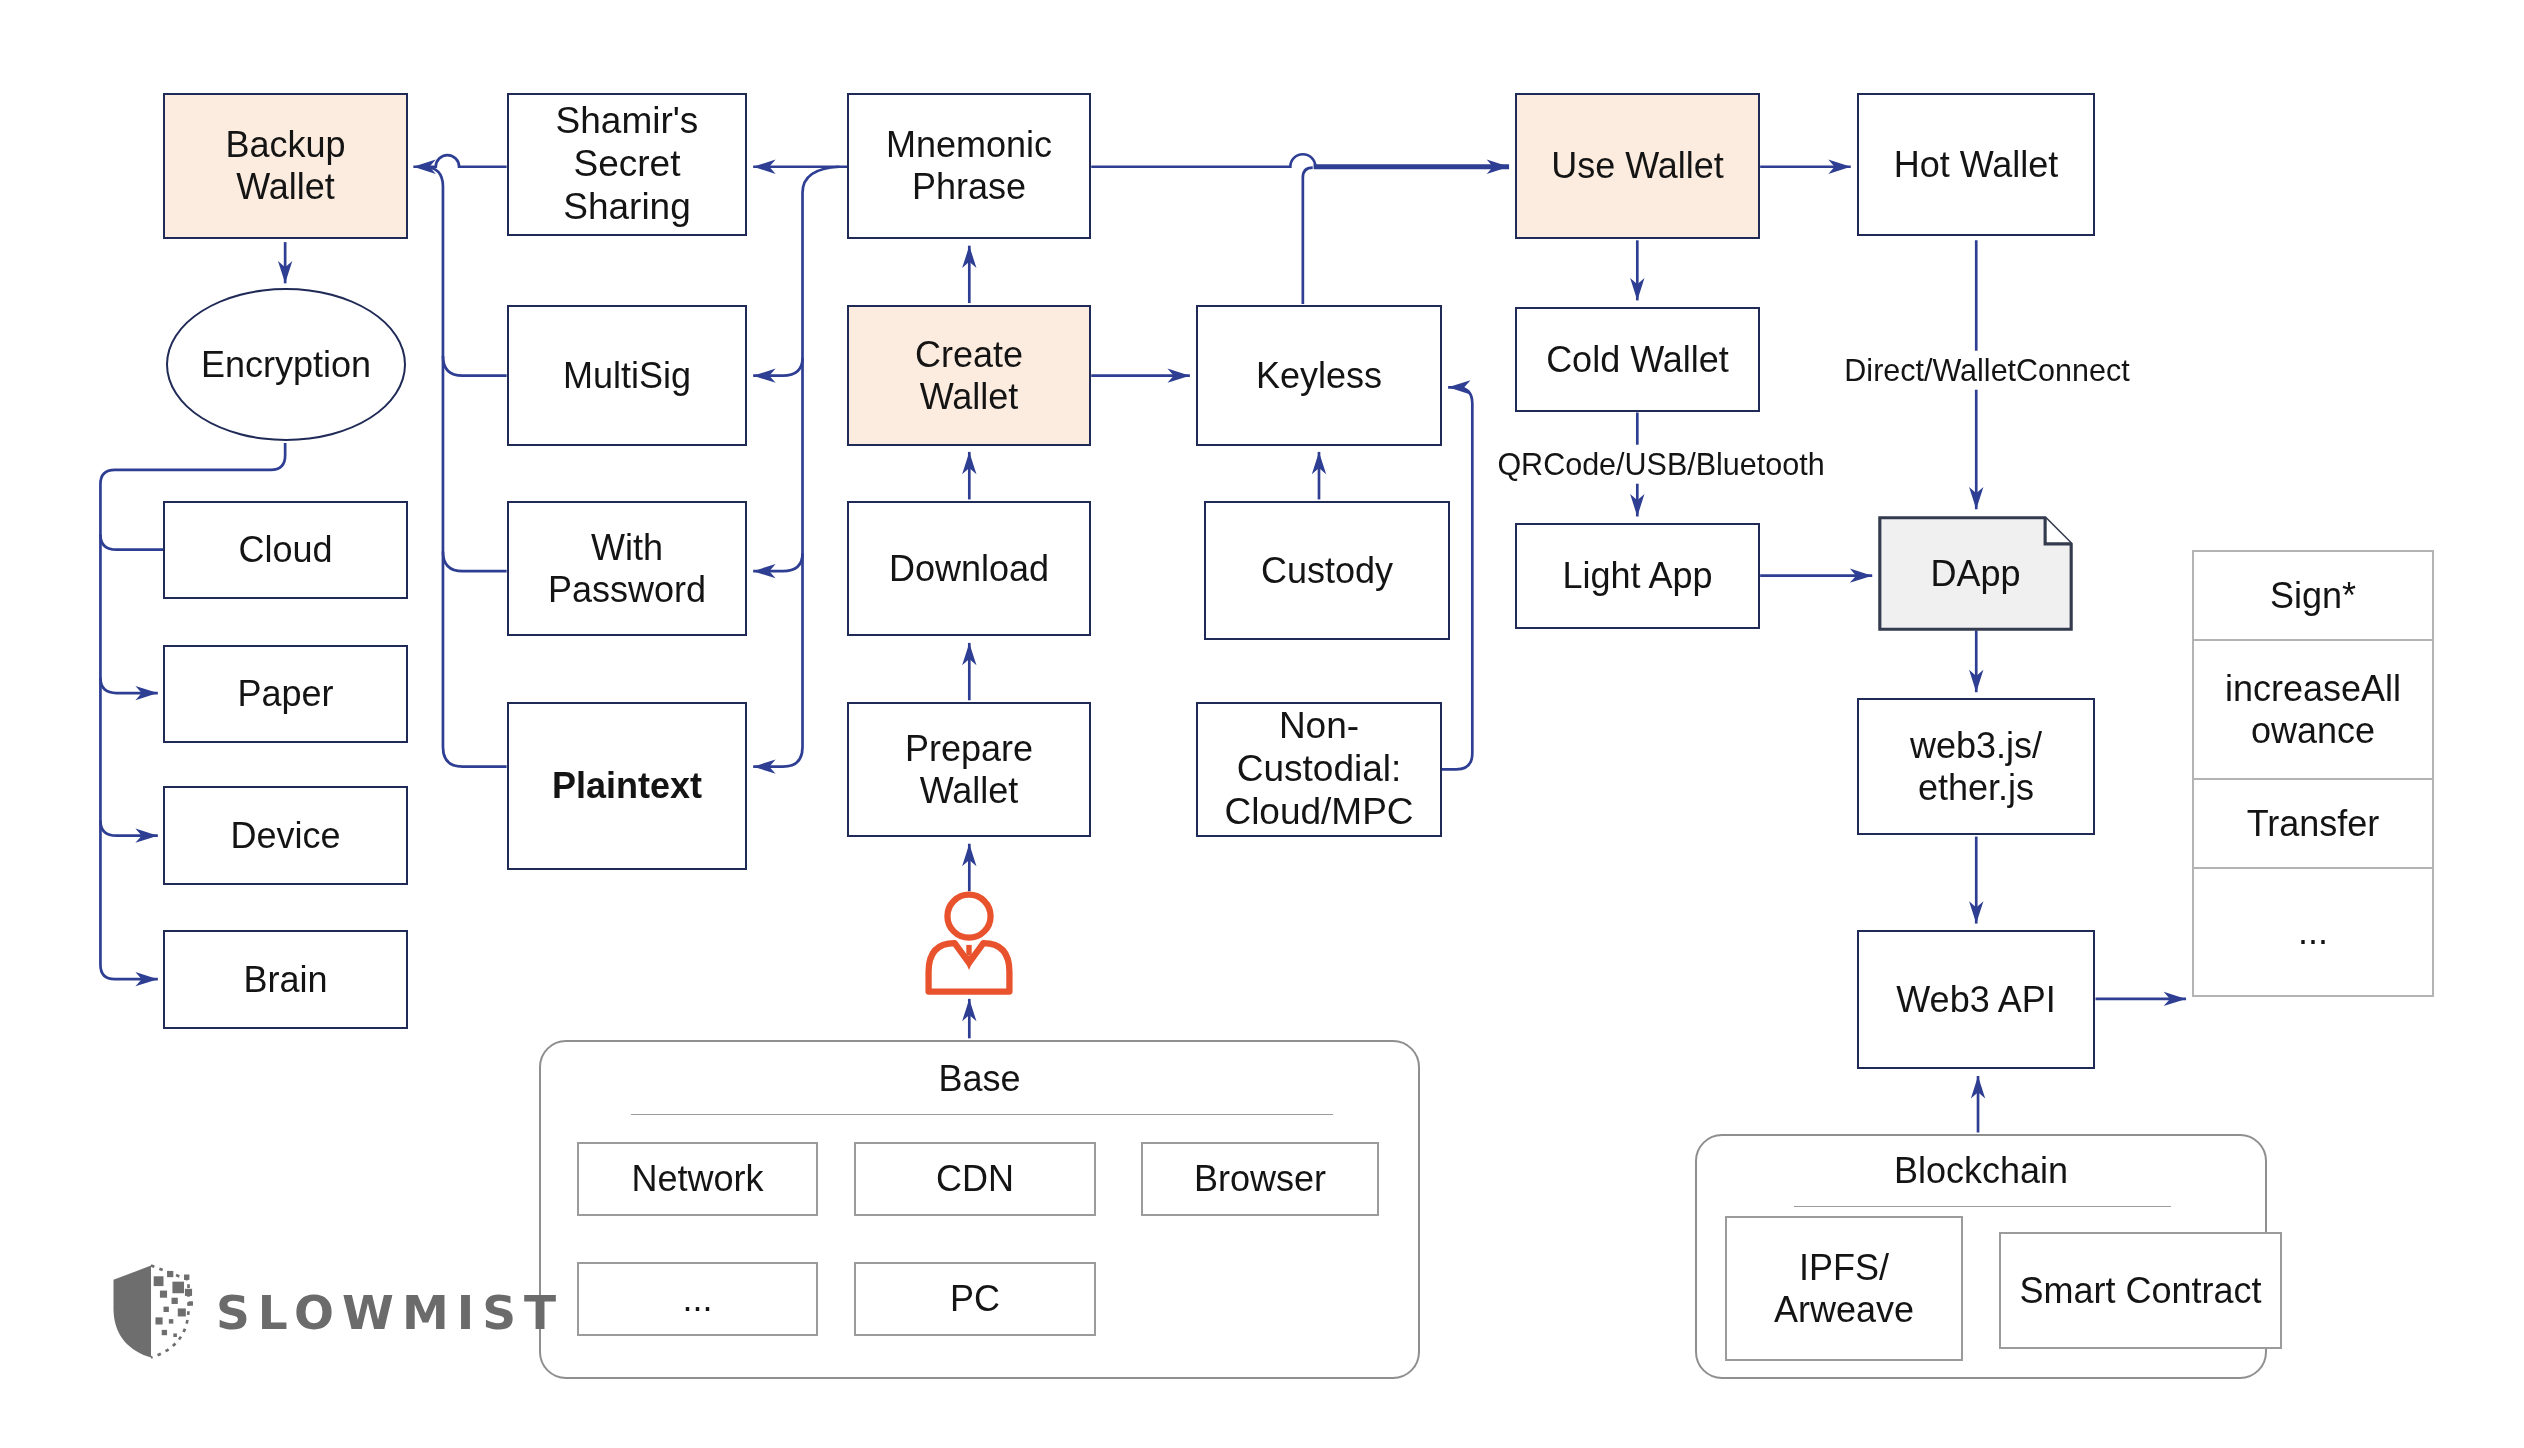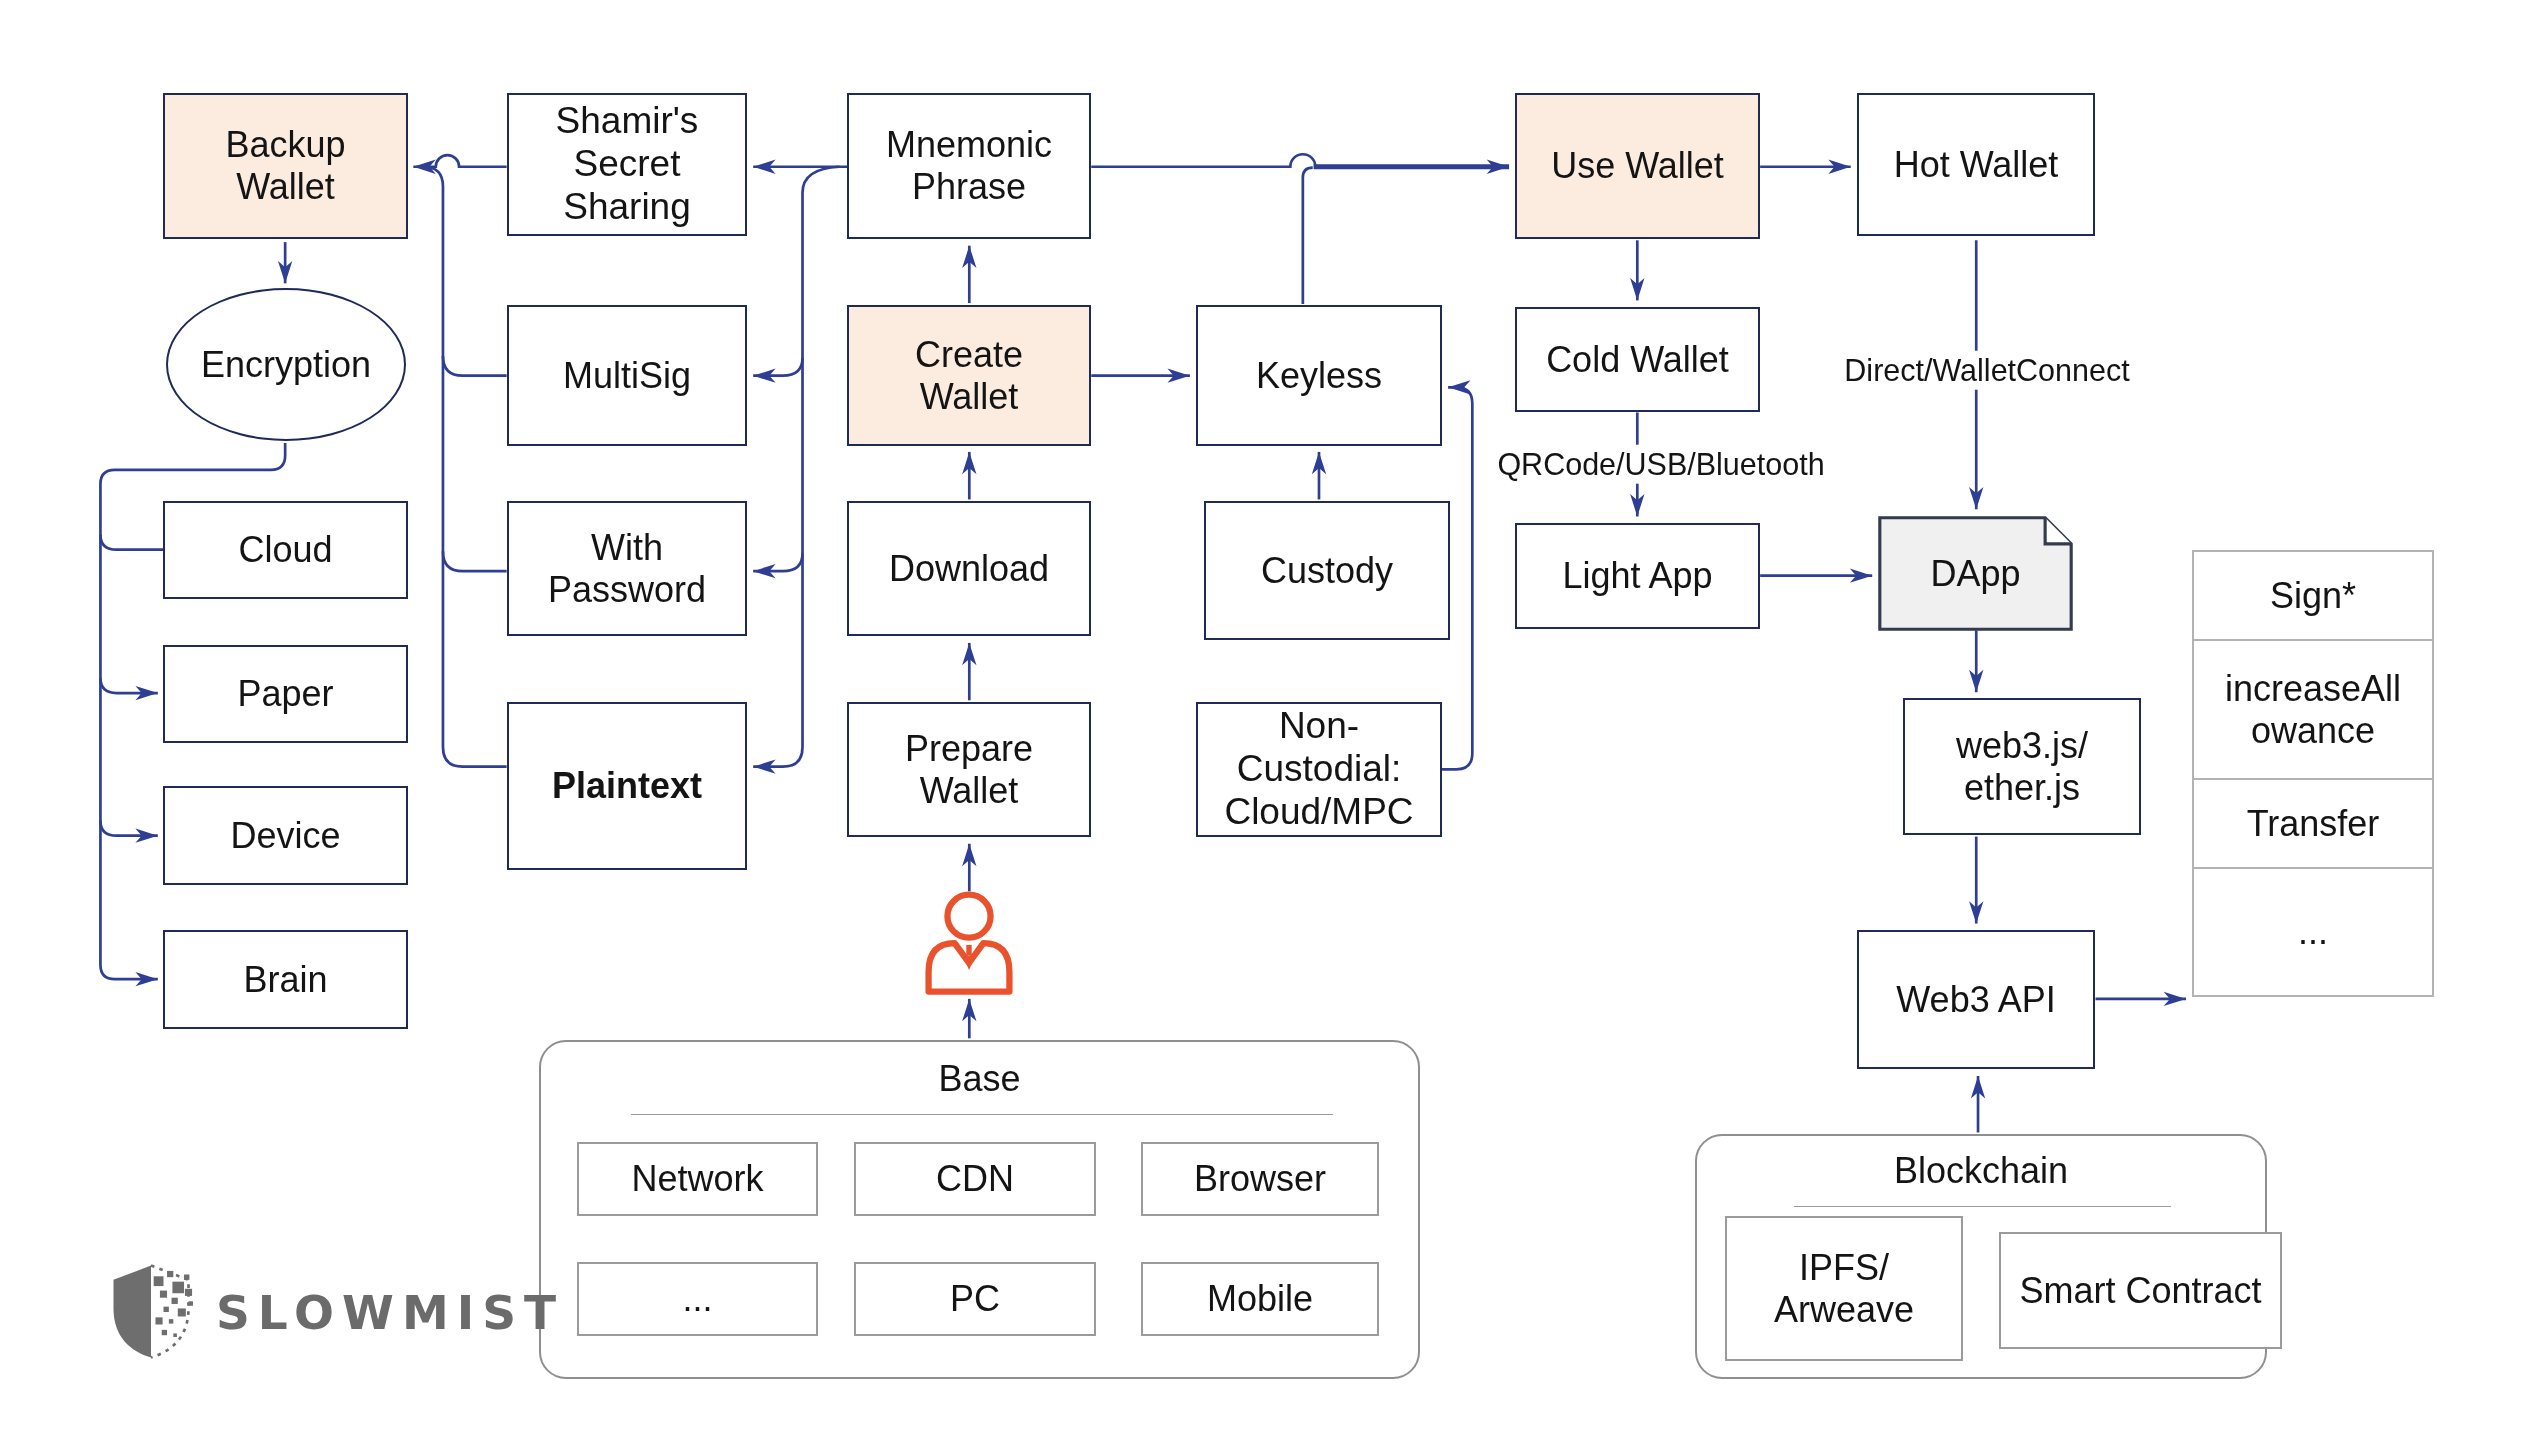--- a/index.html
+++ b/index.html
@@ -116,21 +116,21 @@
       <path d="M186,2 V31 H215" fill="#ffffff" stroke="#343b4e" stroke-width="3.5"></path>
     </svg>
     <span class="lbl">DApp</span>
   </div>
 
   <div class="node" style="left:163px;top:645px;width:245px;height:98px;"><span>Paper</span></div>
   <div class="node" style="left:507px;top:702px;width:240px;height:168px;font-weight:bold;"><span>Plaintext</span></div>
   <div class="node" style="left:847px;top:702px;width:244px;height:135px;"><span>Prepare Wallet</span></div>
   <div class="node sm" style="left:1196px;top:702px;width:246px;height:135px;"><span>Non-Custodial:
 Cloud/MPC</span></div>
-  <div class="node" style="left:1903px;top:698px;width:238px;height:137px;"><span>web3.js/
+  <div class="node" style="left:1857px;top:698px;width:238px;height:137px;"><span>web3.js/
 ether.js</span></div>
 
   <div class="node" style="left:163px;top:786px;width:245px;height:99px;"><span>Device</span></div>
   <div class="node" style="left:163px;top:930px;width:245px;height:99px;"><span>Brain</span></div>
   <div class="node" style="left:1857px;top:930px;width:238px;height:139px;"><span>Web3 API</span></div>
 
   <div class="edge-label" style="left:1987px;top:370px;">Direct/WalletConnect</div>
   <div class="edge-label" style="left:1661px;top:464px;">QRCode/USB/Bluetooth</div>
 
   <div class="apitable">
@@ -148,21 +148,20 @@
   </svg>
 
   <div class="group" style="left:539px;top:1040px;width:881px;height:339px;">
     <div class="gtitle" style="top:16px;">Base</div>
     <div class="gdiv" style="left:90px;top:72px;width:702px;"></div>
     <div class="gitem" style="left:36px;top:100px;width:241px;height:74px;">Network</div>
     <div class="gitem" style="left:313px;top:100px;width:242px;height:74px;">CDN</div>
     <div class="gitem" style="left:600px;top:100px;width:238px;height:74px;">Browser</div>
     <div class="gitem" style="left:36px;top:220px;width:241px;height:74px;">...</div>
     <div class="gitem" style="left:313px;top:220px;width:242px;height:74px;">PC</div>
-    <div class="gitem" style="left:600px;top:220px;width:238px;height:74px;">Mobile</div>
   </div>
 
   <div class="group" style="left:1695px;top:1134px;width:572px;height:245px;">
     <div class="gtitle" style="top:14.3px;">Blockchain</div>
     <div class="gdiv" style="left:97px;top:70px;width:377px;"></div>
     <div class="gitem" style="left:28px;top:80px;width:238px;height:145px;">IPFS/
 Arweave</div>
     <div class="gitem" style="left:302px;top:96px;width:283px;height:117px;">Smart Contract</div>
   </div>
 

